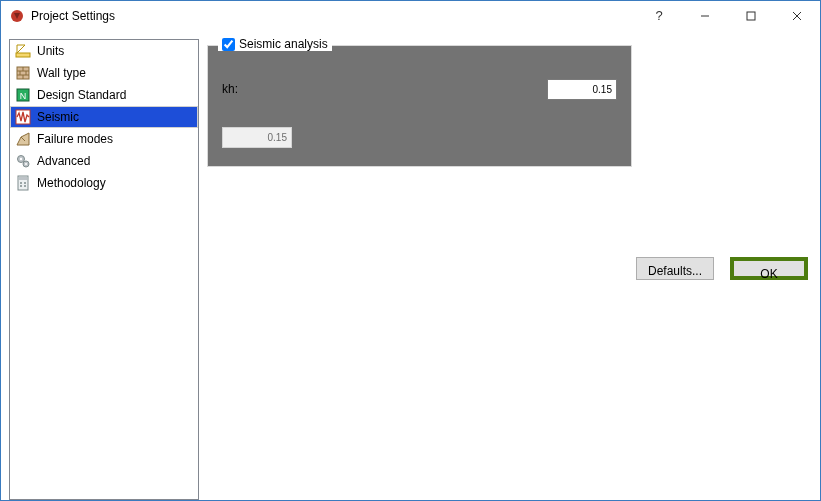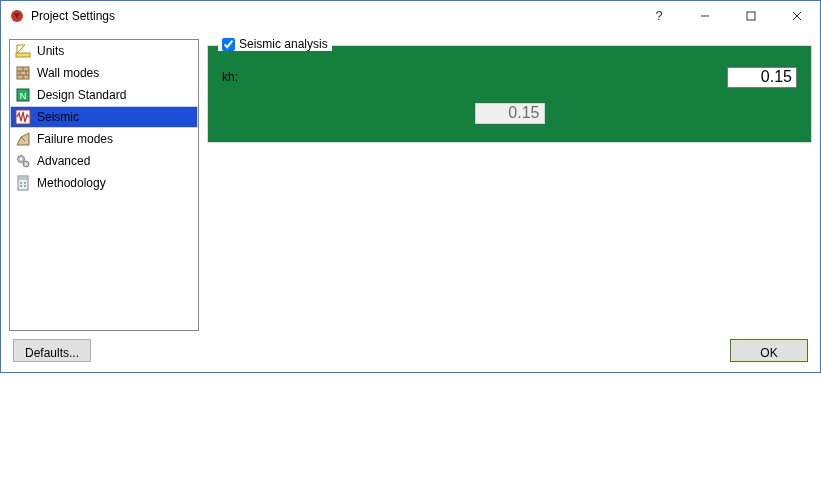--- a/index.html
+++ b/index.html
@@ -5,21 +5,21 @@
   html, body {
     margin: 0;
     padding: 0;
     font-family: "Segoe UI", Tahoma, sans-serif;
     font-size: 12px;
     color: #000;
     background: #fff;
   }
   .window {
     width: 821px;
-    height: 373px;
+    height: 501px;
     border: 1px solid #3a7bbf;
     box-sizing: border-box;
     display: flex;
     flex-direction: column;
     position: relative;
     background: #fff;
   }
   .titlebar {
     height: 30px;
     display: flex;
@@ -47,21 +47,21 @@
     width: 46px;
     display: flex;
     align-items: center;
     justify-content: center;
     color: #333;
   }
   .win-btn svg { display: block; }
   .body {
     flex: 1;
     display: flex;
-    flex-direction: column;
+    flex-direction: row;
     padding: 8px 8px 0 8px;
     box-sizing: border-box;
   }
   .content {
     flex: 1;
     display: flex;
     gap: 8px;
     min-height: 0;
   }
   .sidebar {
@@ -94,55 +94,54 @@
   .panel-area {
     flex: 1;
     min-width: 0;
   }
   .groupbox {
     border: 1px solid #d9d9d9;
     margin-top: 6px;
     padding: 10px 14px 14px 14px;
     position: relative;
     box-sizing: border-box;
-    background: #15803d;
+    background: #737373;
   }
   .group-header {
     position: absolute;
     top: -9px;
     left: 10px;
     background: #fff;
     padding: 0 4px;
     display: flex;
     align-items: center;
     gap: 4px;
   }
   .group-header input[type=checkbox] {
     margin: 0;
   }
   .form-row {
     display: flex;
     align-items: center;
     height: 30px;
-    margin-top: 6px;
-    justify-content: center;
+    margin-top: 18px;
   }
   .form-row:first-of-type { margin-top: 6px; }
   .form-label {
     flex: 1;
   }
   .form-input {
     width: 70px;
     height: 21px;
     border: 1px solid #7a7a7a;
     box-sizing: border-box;
     text-align: right;
     padding: 0 4px;
     font-family: inherit;
-    font-size: 16px;
+    font-size: 10px;
     background: #fff;
   }
   .form-input.disabled {
     background: #f0f0f0;
     color: #6d6d6d;
     border: 1px solid #d4d4d4;
   }
   .checkbox-row {
     display: flex;
     align-items: center;
@@ -169,21 +168,21 @@
     min-width: 78px;
     height: 23px;
     border: 1px solid #adadad;
     background: #e1e1e1;
     font-family: inherit;
     font-size: 12px;
     padding: 6px 10px;
     box-sizing: border-box;
   }
   .btn.default {
-    border: 1px solid #4d7c0f;
+    border: 4px solid #4d7c0f;
   }
 </style>
 </head>
 <body>
 
 <div class="window">
 
   <div class="titlebar">
     <span class="title-icon">
       <svg width="16" height="16" viewBox="0 0 16 16">
@@ -235,21 +234,21 @@
             <svg width="16" height="16" viewBox="0 0 16 16">
                 <rect x="2" y="2" width="12" height="12" fill="#d5b895" stroke="#8a6d3b"></rect>
                 <line x1="2" y1="6" x2="14" y2="6" stroke="#8a6d3b"></line>
                 <line x1="2" y1="10" x2="14" y2="10" stroke="#8a6d3b"></line>
                 <line x1="8" y1="2" x2="8" y2="6" stroke="#8a6d3b"></line>
                 <line x1="5" y1="6" x2="5" y2="10" stroke="#8a6d3b"></line>
                 <line x1="11" y1="6" x2="11" y2="10" stroke="#8a6d3b"></line>
                 <line x1="8" y1="10" x2="8" y2="14" stroke="#8a6d3b"></line>
               </svg>
           </span>
-          <span>Wall modes</span>
+          <span>Wall type</span>
         </div>
         <div class="side-item">
           <span class="side-icon">
             <svg width="16" height="16" viewBox="0 0 16 16">
                 <rect x="2" y="2" width="12" height="12" fill="#27ae60" stroke="#145a32"></rect>
                 <text x="8" y="12" text-anchor="middle" font-size="9" fill="#fff">N</text>
               </svg>
           </span>
           <span>Design Standard</span>
         </div>

